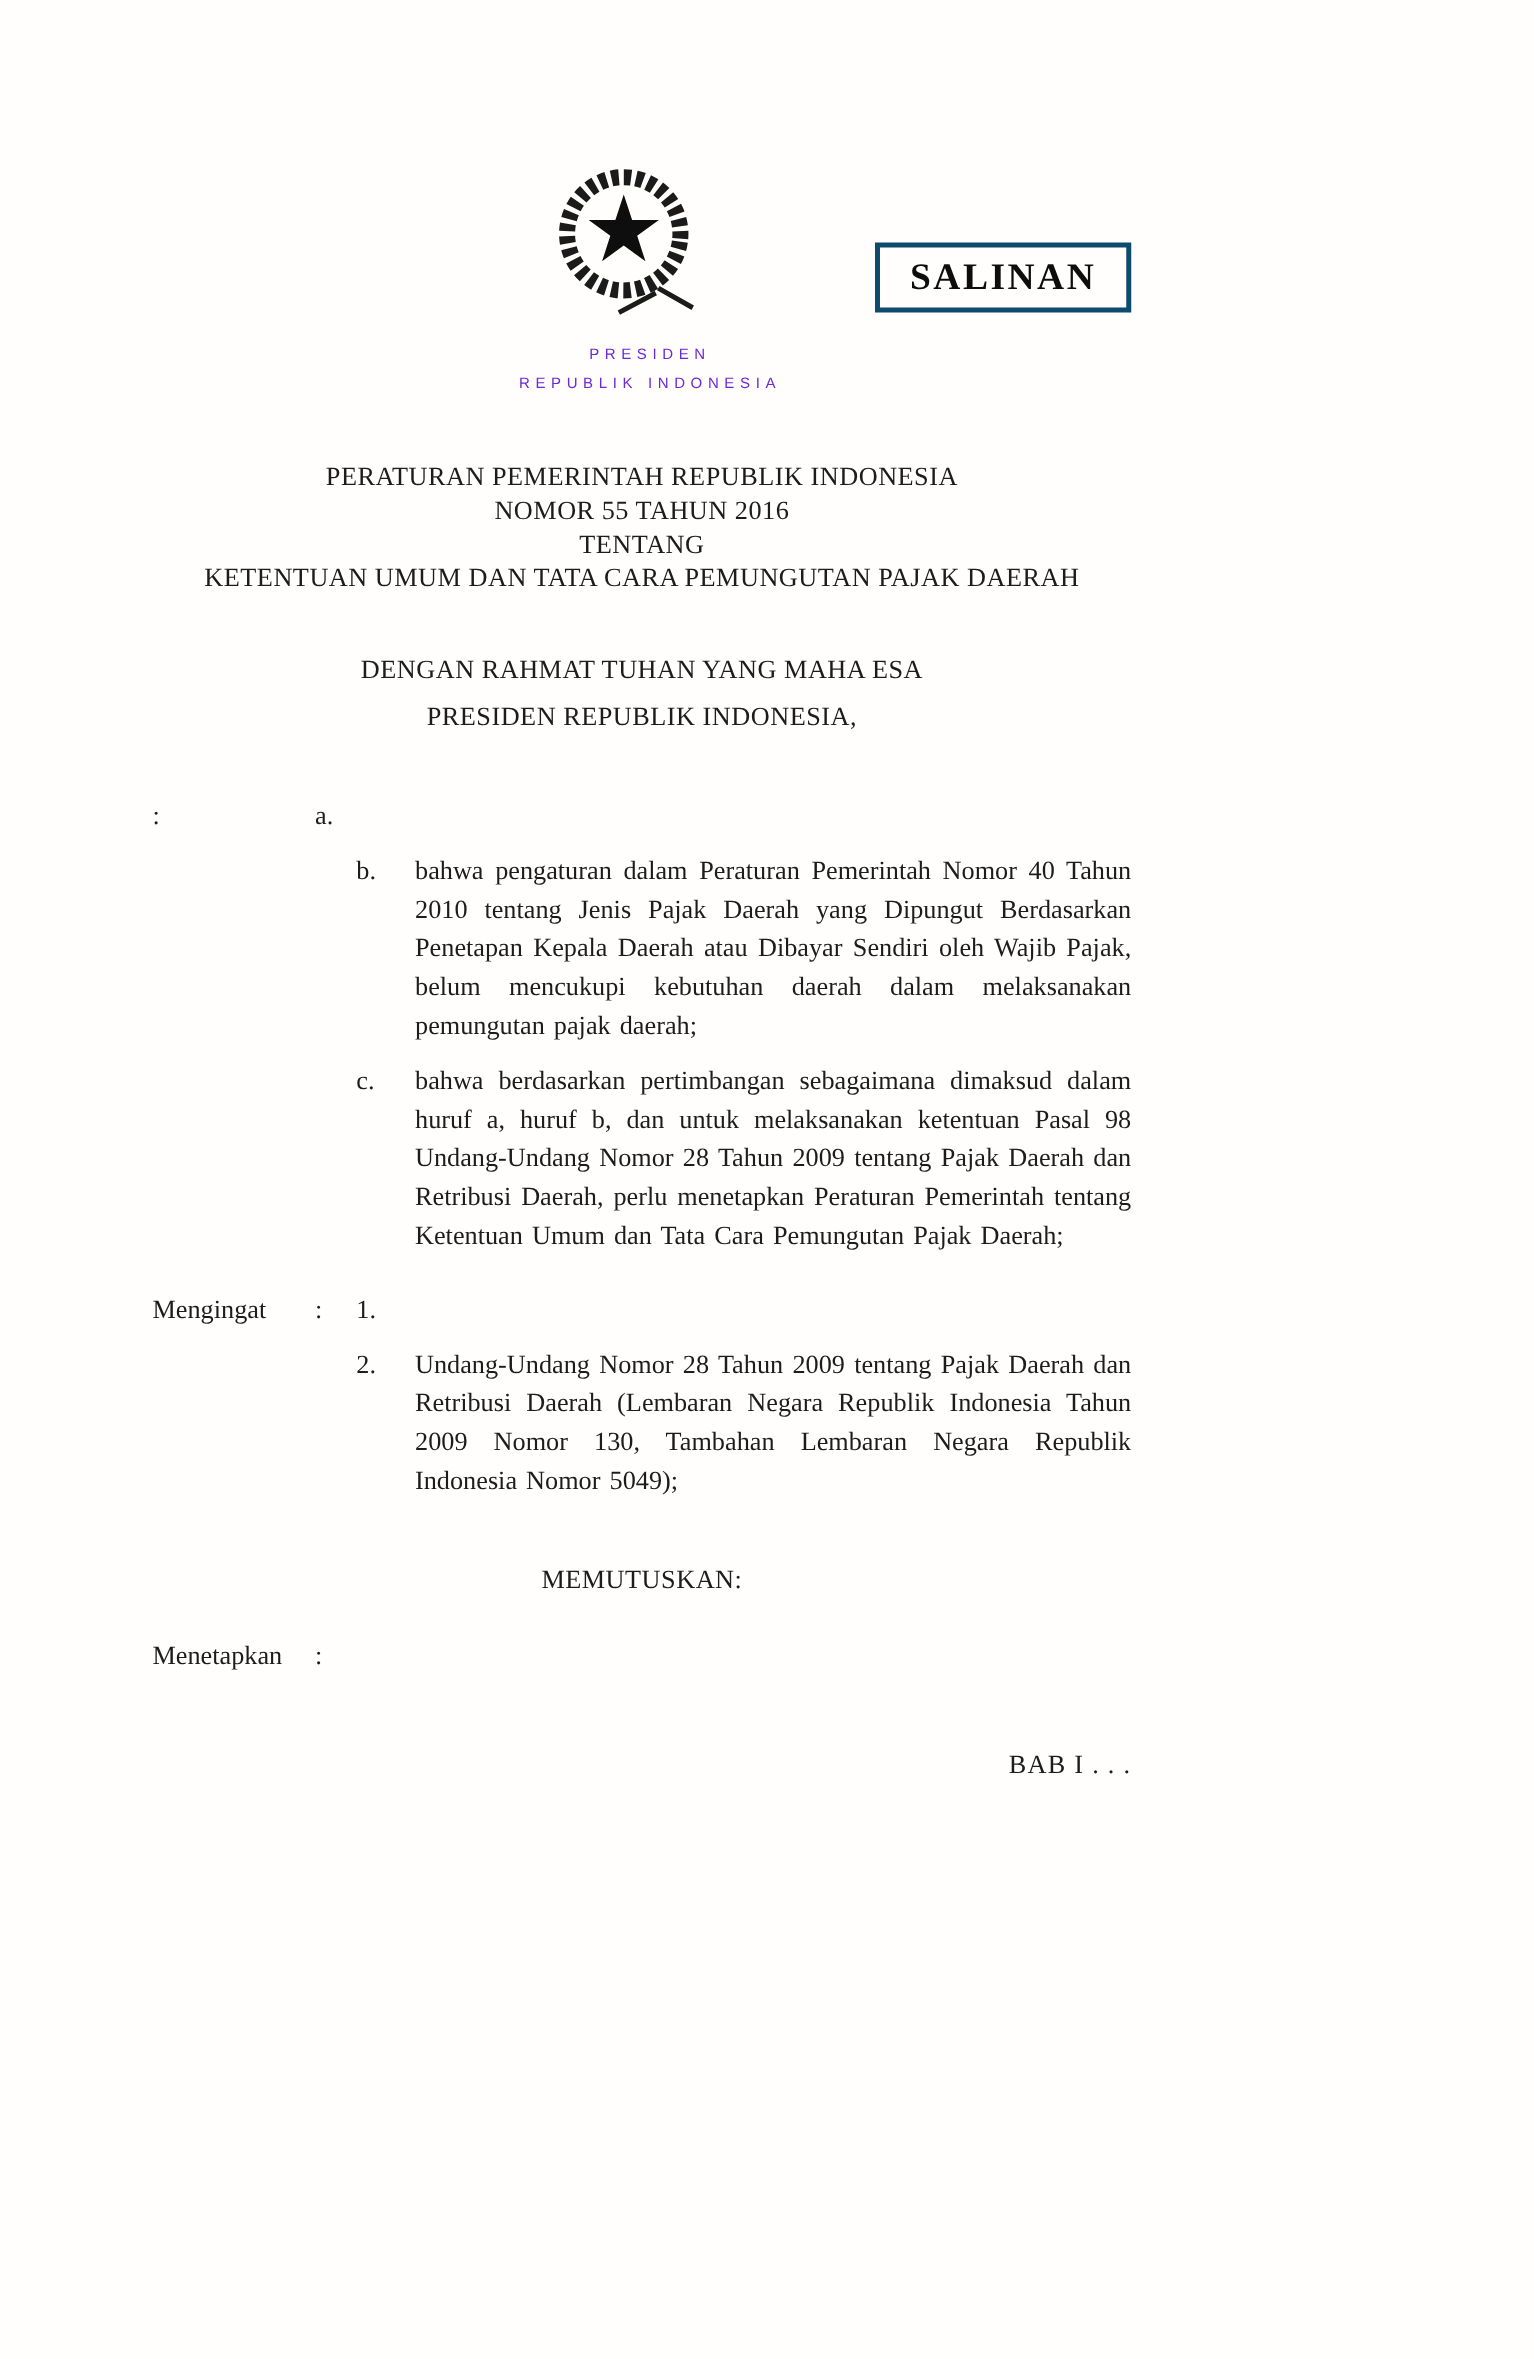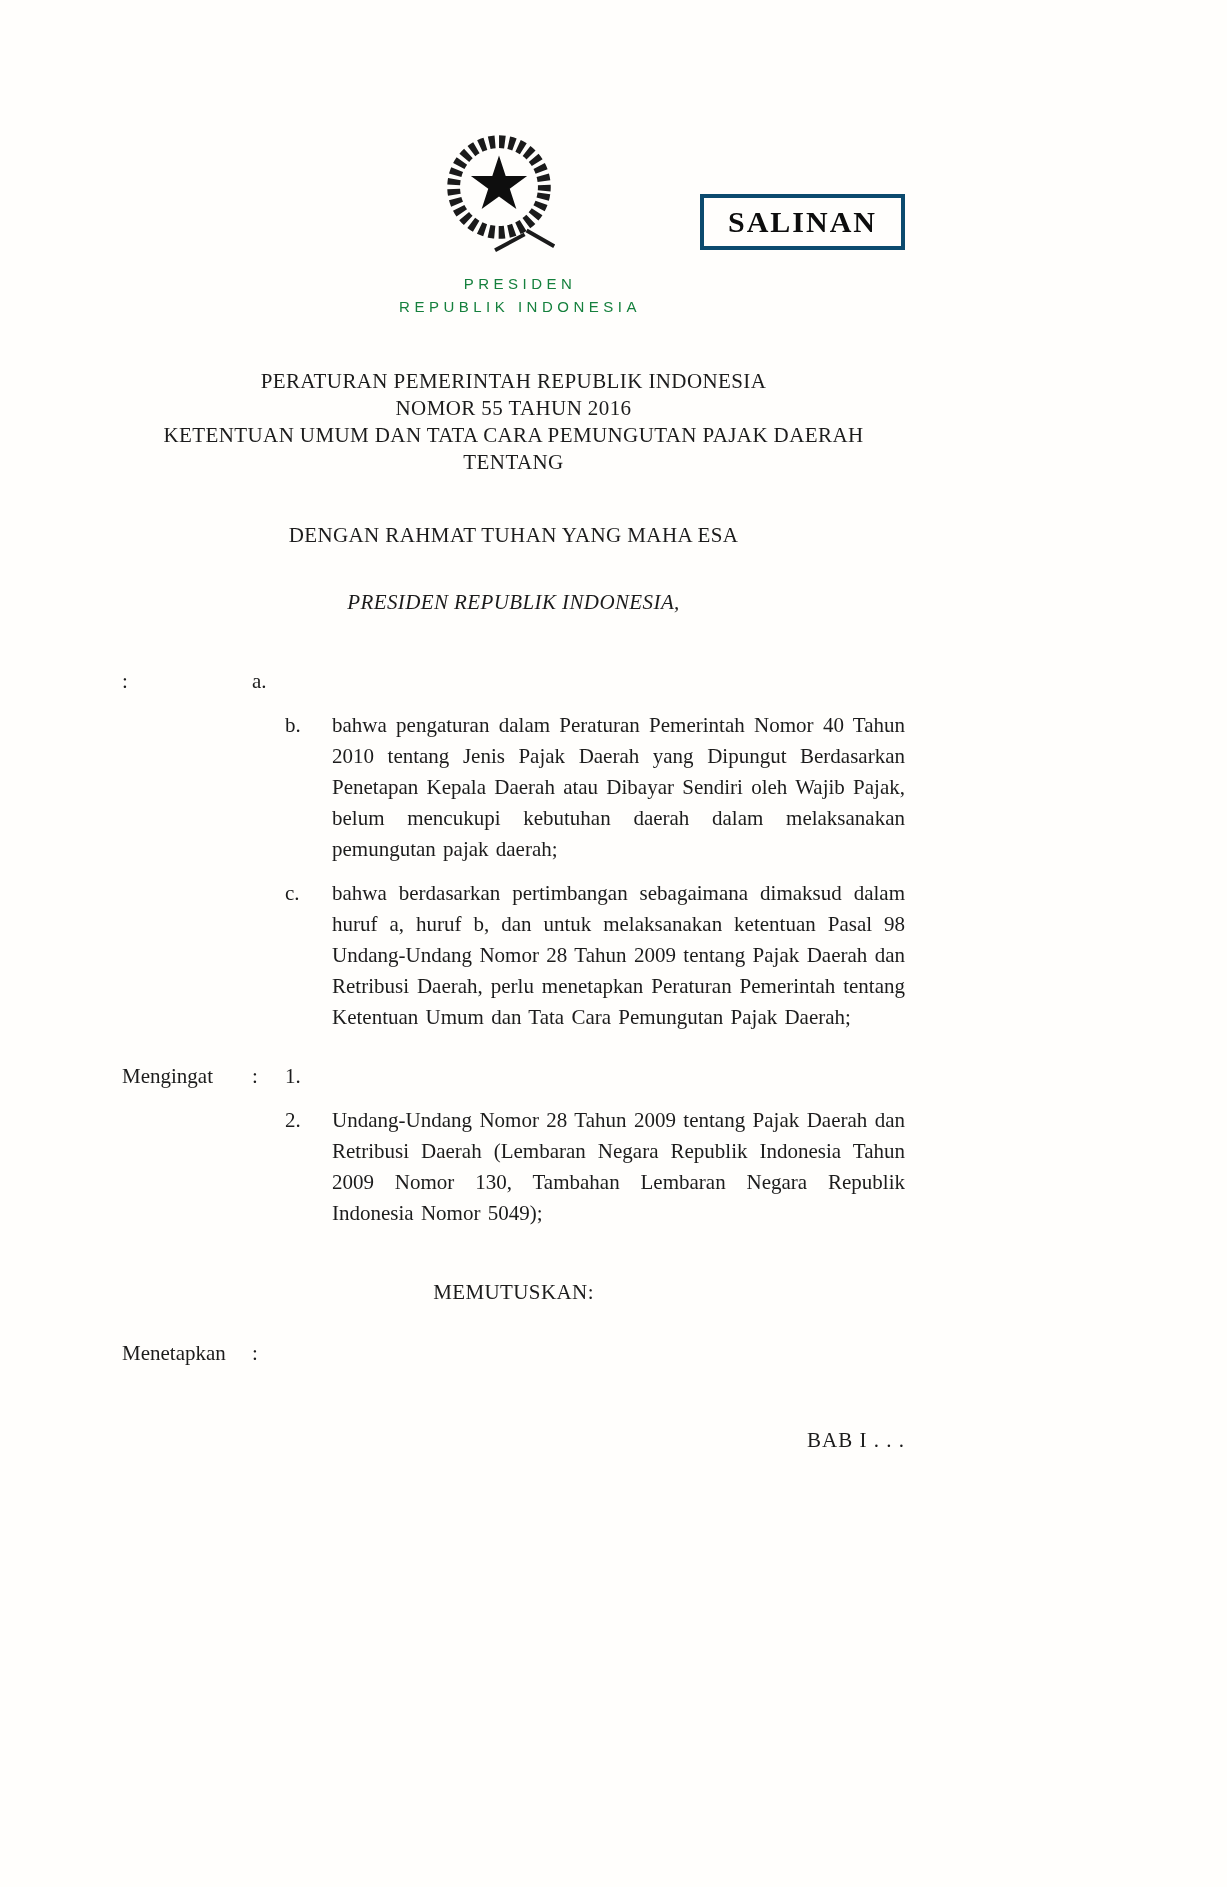--- a/index.html
+++ b/index.html
@@ -21,23 +21,23 @@
     width: 138px;
     height: 142px;
   }
   .letterhead {
     position: absolute;
     left: 330px;
     top: 272px;
     width: 380px;
     text-align: center;
     font-family: "Liberation Sans", sans-serif;
-    font-size: 15px;
+    font-size: 12px;
     letter-spacing: 4.5px;
-    color: #15803d;
+    color: #6d28d9;
     line-height: 23px;
   }
   .stamp {
     position: absolute;
     left: 700px;
     top: 194px;
     width: 205px;
     height: 56px;
     border: 4px solid #0c4a6e;
     box-sizing: border-box;
@@ -58,21 +58,21 @@
     width: 783px;
     font-size: 21px;
     line-height: 31px;
   }
   .doc-title {
     text-align: center;
     line-height: 27px;
     letter-spacing: 0.4px;
   }
   .preamble-1 { margin-top: 44px; text-align: center; letter-spacing: 0.4px; }
-  .preamble-2 { margin-top: 36px; text-align: center; letter-spacing: 0.4px; font-style: italic; }
+  .preamble-2 { margin-top: 7px; text-align: center; letter-spacing: 0.4px; }
 
   .section { margin-top: 48px; }
   .section-mengingat { margin-top: 28px; }
 
   .row {
     display: grid;
     grid-template-columns: 130px 33px 47px 1fr;
     margin-bottom: 13px;
   }
   .row:last-child { margin-bottom: 0; }
@@ -115,22 +115,22 @@
   <div class="letterhead">
     <div>PRESIDEN</div>
     <div>REPUBLIK INDONESIA</div>
   </div>
 
   <div class="content">
 
     <div class="doc-title">
       <div>PERATURAN PEMERINTAH REPUBLIK INDONESIA</div>
       <div>NOMOR 55 TAHUN 2016</div>
+      <div>TENTANG</div>
       <div>KETENTUAN UMUM DAN TATA CARA PEMUNGUTAN PAJAK DAERAH</div>
-      <div>TENTANG</div>
     </div>
 
     <div class="preamble-1">DENGAN RAHMAT TUHAN YANG MAHA ESA</div>
     <div class="preamble-2">PRESIDEN REPUBLIK INDONESIA,</div>
 
     <div class="section">
       <div class="row">
         <div class="col-colon">:</div>
         <div class="col-marker">a.</div>
       </div>

